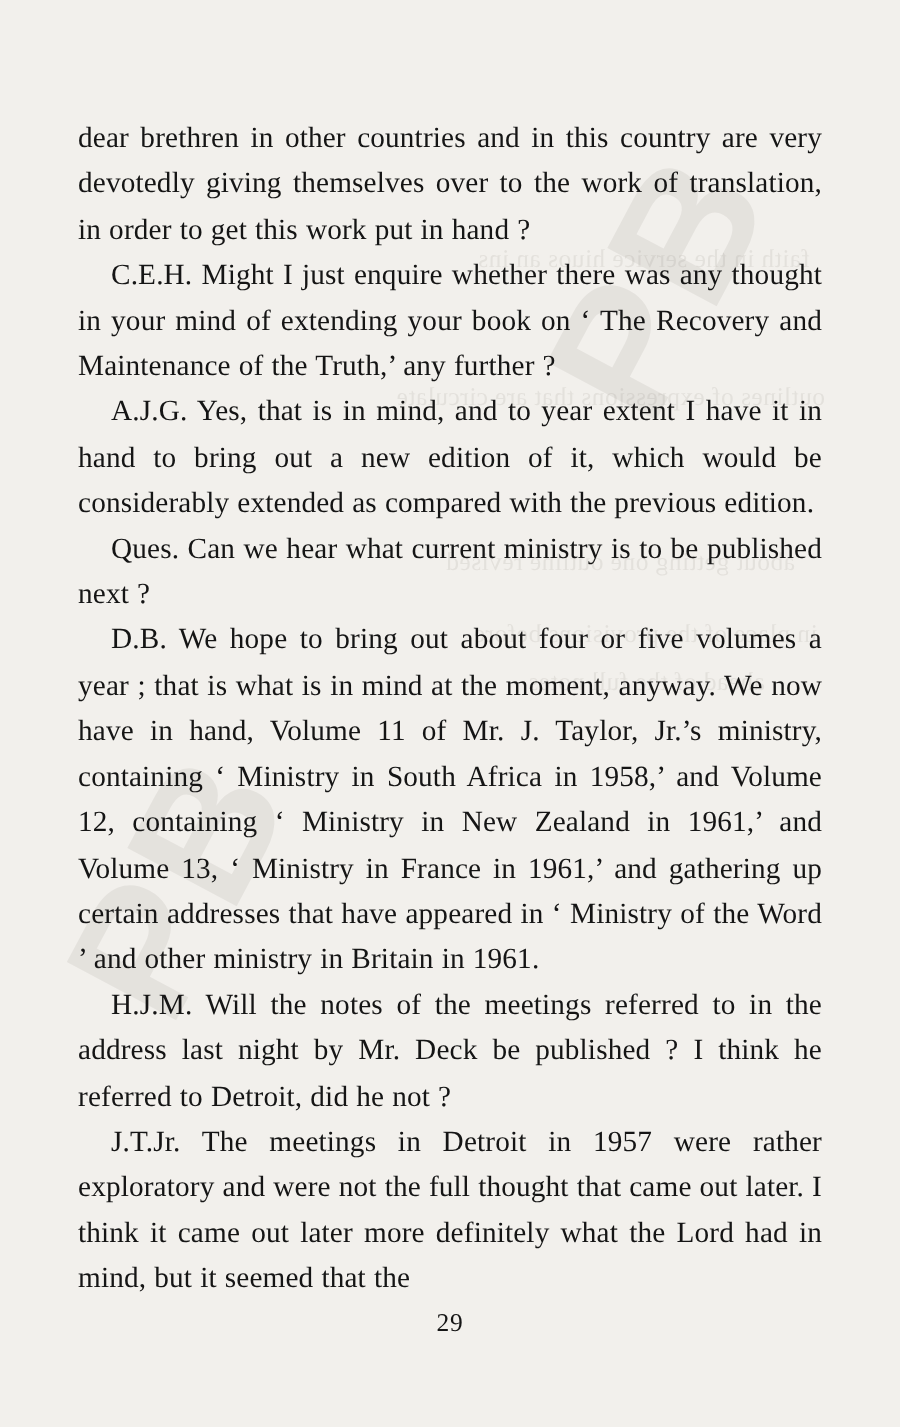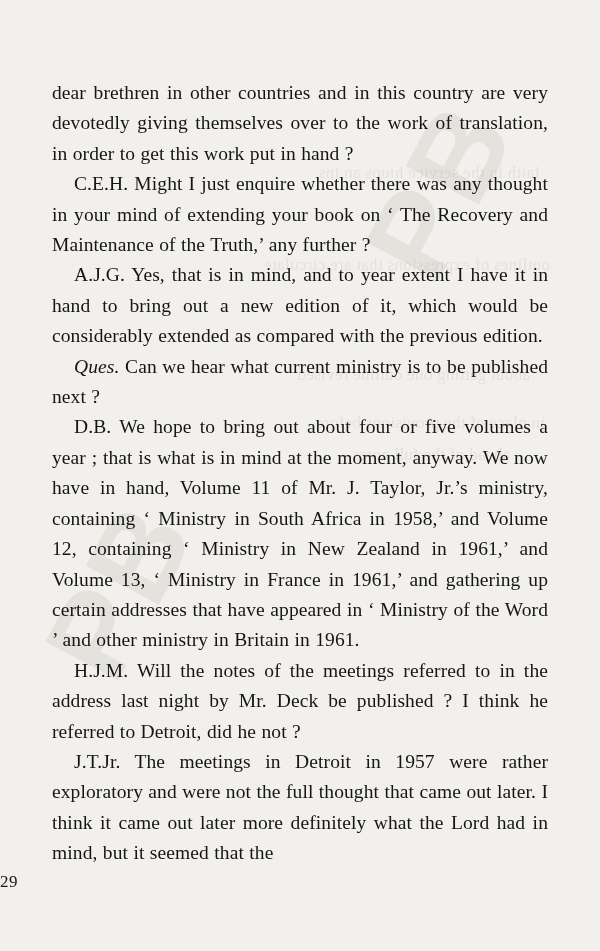--- a/index.html
+++ b/index.html
@@ -81,27 +81,27 @@
     line-height: 30.4px;
     text-align: justify;
     text-justify: inter-word;
     letter-spacing: 0.1px;
     word-spacing: 0.4px;
     text-indent: 0;
   }
   p.para.indent {
     text-indent: 22px;
   }
-  .ital { font-style: italic; }
+  .ital { }
   .pagenum {
     position: absolute;
     top: 872px;
     left: 0;
     width: 600px;
-    text-align: left;
+    text-align: center;
     font-size: 17px;
     letter-spacing: 0.5px;
   }
 </style>
 </head>
 <body>
 
 <div class="bleed">
   <div class="bl" style="left:60px; top:158px;">faith in the service hiuos an ins</div>
   <div class="bl" style="left:50px; top:250px;">outlines of expressions that are circulate</div>

